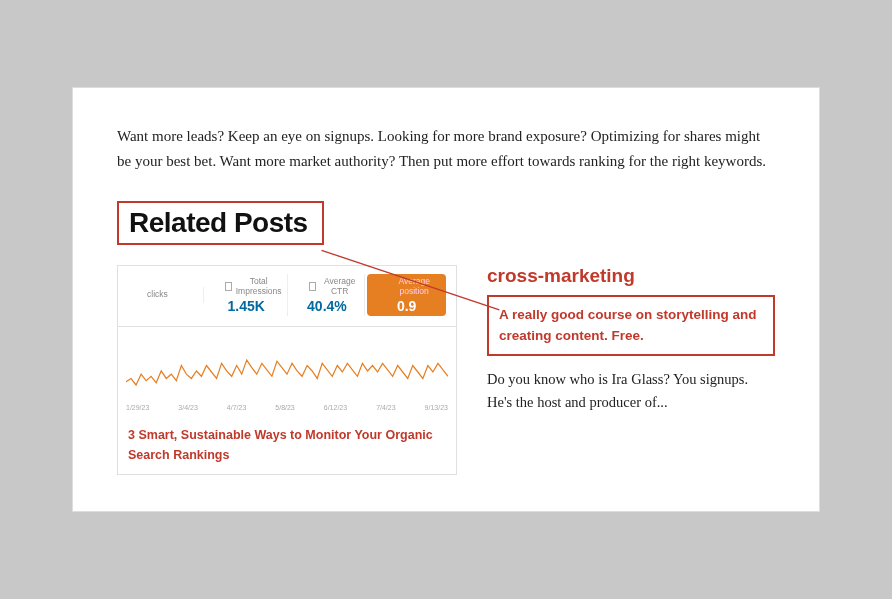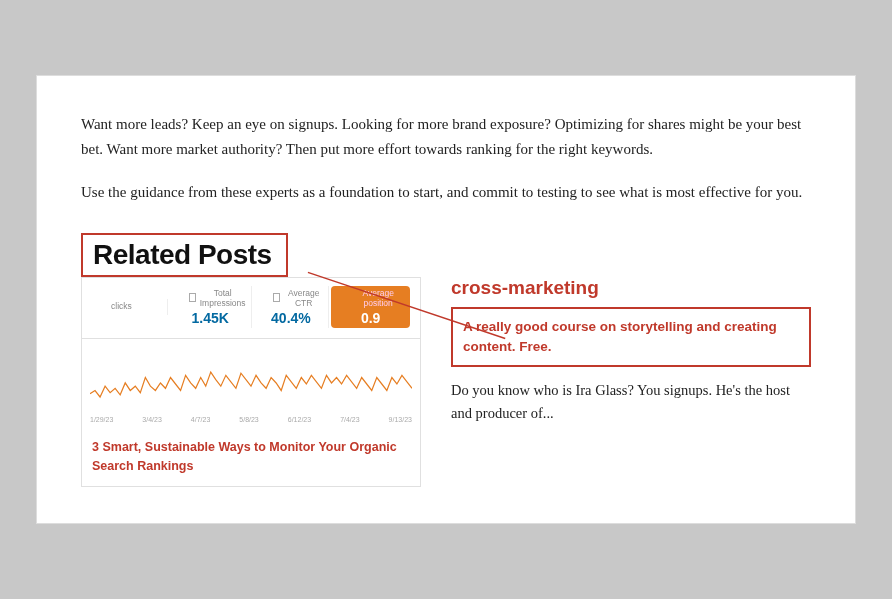--- a/index.html
+++ b/index.html
@@ -7,21 +7,21 @@
     body {
       background: #c8c8c8;
       display: flex;
       align-items: center;
       justify-content: center;
       min-height: 100vh;
       font-family: Georgia, 'Times New Roman', serif;
     }
 
     .page-container {
-      width: 820px;
+      width: 748px;
       background: #fff;
       border: 1px solid #ddd;
       padding: 36px 44px 36px 44px;
       position: relative;
     }
 
     .body-text {
       font-size: 15px;
       line-height: 1.65;
       color: #222;
@@ -30,21 +30,21 @@
 
     .related-posts-section {
       margin-top: 28px;
       position: relative;
     }
 
     .related-posts-header {
       display: inline-block;
       border: 2.5px solid #c0392b;
       padding: 4px 14px 4px 10px;
-      margin-bottom: 0;
+      margin-bottom: 20px;
       text-align: right;
     }
 
     .related-posts-title {
       font-size: 28px;
       font-weight: 900;
       color: #111;
       font-family: Arial, sans-serif;
       letter-spacing: -0.5px;
     }
@@ -208,21 +208,20 @@
       height: 100%;
       pointer-events: none;
     }
   </style>
 </head>
 <body>
 
 <div class="page-container">
 
   <p class="body-text">Want more leads? Keep an eye on signups. Looking for more brand exposure? Optimizing for shares might be your best bet. Want more market authority? Then put more effort towards ranking for the right keywords.</p>
-  <p class="body-text">Use the guidance from these experts as a foundation to start, and commit to testing to see what is most effective for you.</p>
 
   <div class="related-posts-section">
 
     
     <svg class="annotation-line" viewBox="0 0 740 280" xmlns="http://www.w3.org/2000/svg" style="position:absolute;top:0;left:0;width:100%;height:280px;pointer-events:none;">
       <line x1="230" y1="38" x2="430" y2="105" stroke="#c0392b" stroke-width="1.5"></line>
     </svg>
 
     <div class="related-posts-header">
       <span class="related-posts-title">Related Posts</span>

